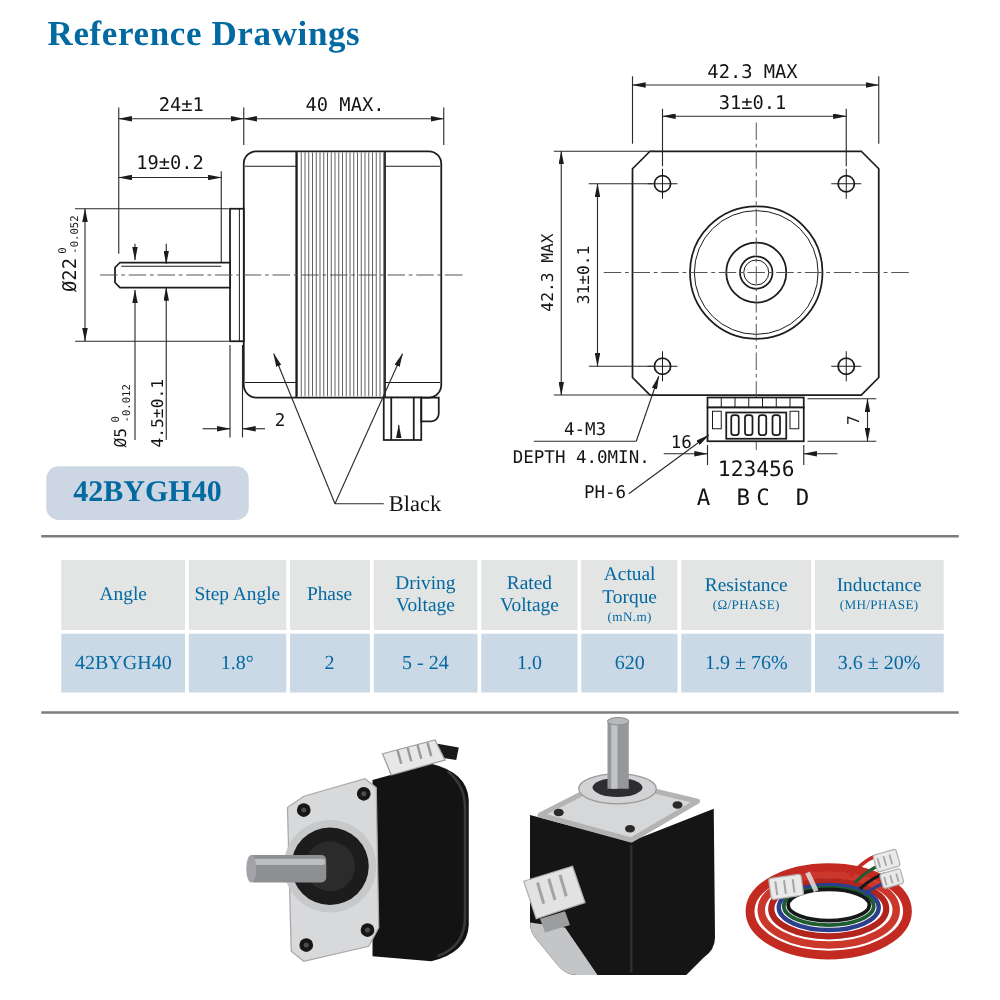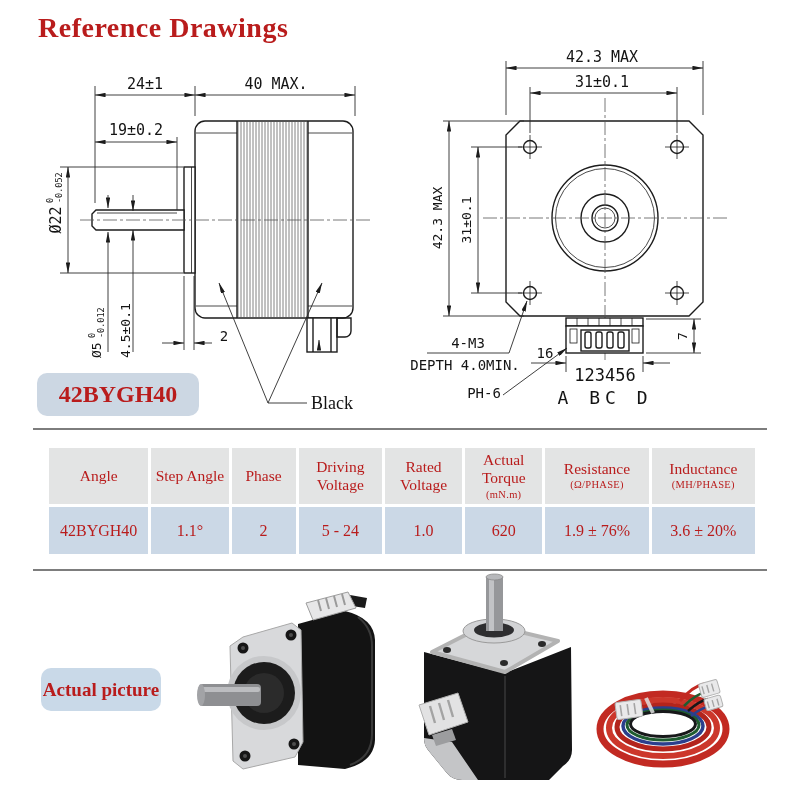--- a/index.html
+++ b/index.html
@@ -1,17 +1,17 @@
 <!DOCTYPE html>
 <html><head>
 <meta charset="utf-8">
 <style>
   html,body{margin:0;padding:0;background:#fff;}
   .page{position:relative;width:800px;height:800px;background:#ffffff;overflow:hidden;
-        font-family:"Liberation Serif",serif;color:#b91c1c;}
+        font-family:"Liberation Serif",serif;color:#0369a1;}
   .page-title{position:absolute;left:38px;top:12px;font-size:28px;font-weight:600;
         letter-spacing:.5px;font-family:"Liberation Serif",serif;}
   .drawing-svg{position:absolute;left:0;top:0;width:800px;height:800px;}
   .badge{position:absolute;background:#ccd7e3;border-radius:10px;text-align:center;
         font-weight:bold;font-family:"Liberation Serif",serif;}
   .badge-model{left:37px;top:373px;width:162px;height:43px;line-height:43px;font-size:24px;}
   .badge-actual{left:41px;top:668px;width:120px;height:43px;line-height:43px;font-size:19px;background:#c9d9e8;}
   .divider{position:absolute;left:33px;width:734px;height:2px;background:#7d7d7d;}
   .divider-top{top:428px;}
   .divider-bottom{top:569px;}
@@ -305,29 +305,28 @@
           <th><span>Driving Voltage</span></th>
           <th><span>Rated Voltage</span></th>
           <th><span>Actual Torque</span><span class="sub">(mN.m)</span></th>
           <th><span>Resistance</span><span class="sub">(Ω/PHASE)</span></th>
           <th><span>Inductance</span><span class="sub">(MH/PHASE)</span></th>
         </tr>
       </thead>
       <tbody>
         <tr>
           <td>42BYGH40</td>
-          <td>1.1°</td>
+          <td>1.8°</td>
           <td>2</td>
           <td>5 - 24</td>
           <td>1.0</td>
           <td>620</td>
           <td>1.9 ± 76%</td>
           <td>3.6 ± 20%</td>
         </tr>
       </tbody>
     </table>
   </div>
 
   <div class="divider divider-bottom"></div>
 
-  <div class="badge badge-actual">Actual picture</div>
 
 </div>
 
 </body></html>

